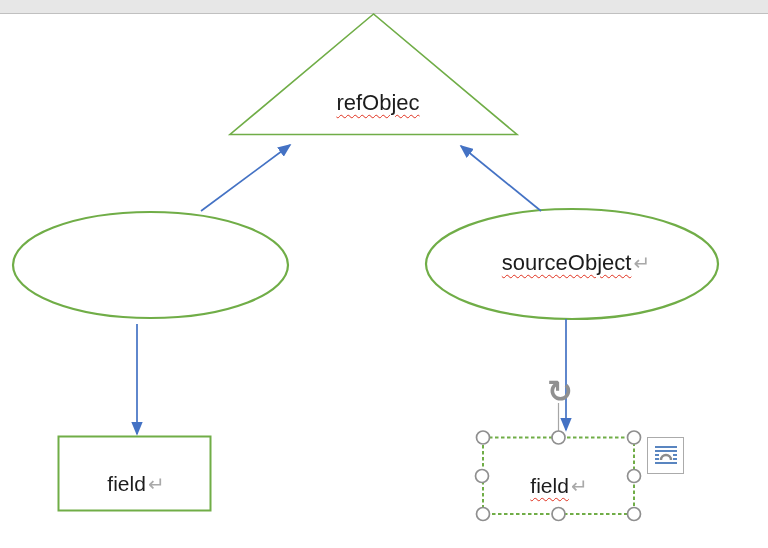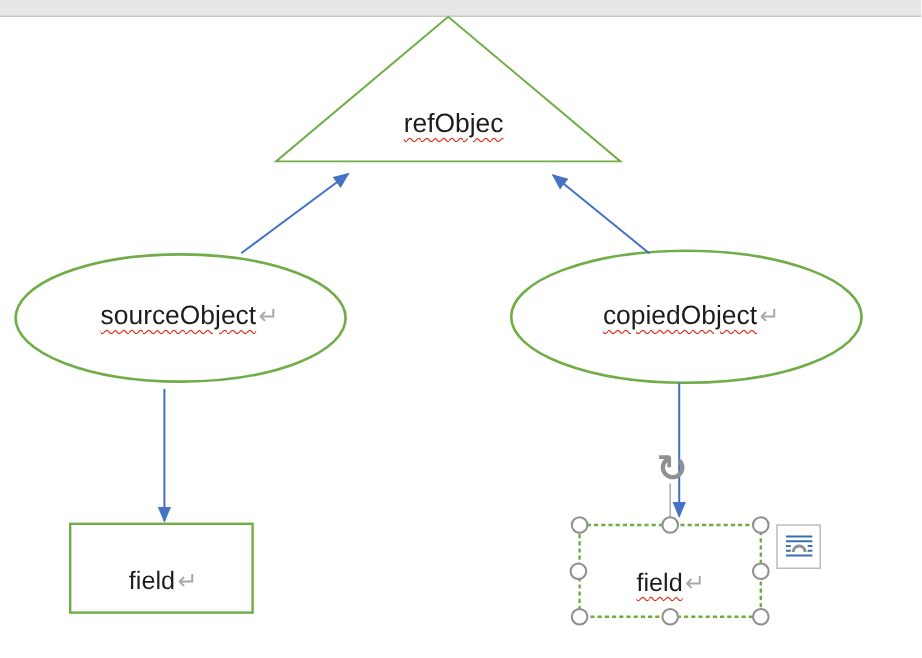--- a/index.html
+++ b/index.html
@@ -110,26 +110,23 @@
       <circle cx="634" cy="514" r="6.5"></circle>
     </g>
   </svg>
 
   <div class="rotate-glyph">↻</div>
 
   <div class="shape-label" style="left:378px; top:103px;">
     <span class="misspelled">refObjec</span>
   </div>
 
-  <div class="shape-label" style="left:158px; top:263px;">
-    <span class="misspelled">sourceObject</span><span class="return-mark">↵</span>
-  </div>
 
   <div class="shape-label" style="left:576px; top:263px;">
-    <span class="misspelled">copiedObject</span><span class="return-mark">↵</span>
+    <span class="misspelled">sourceObject</span><span class="return-mark">↵</span>
   </div>
 
   <div class="shape-label small" style="left:136px; top:472px;">
     <span>field</span><span class="return-mark">↵</span>
   </div>
 
   <div class="shape-label small" style="left:559px; top:474px;">
     <span class="misspelled">field</span><span class="return-mark">↵</span>
   </div>
 

